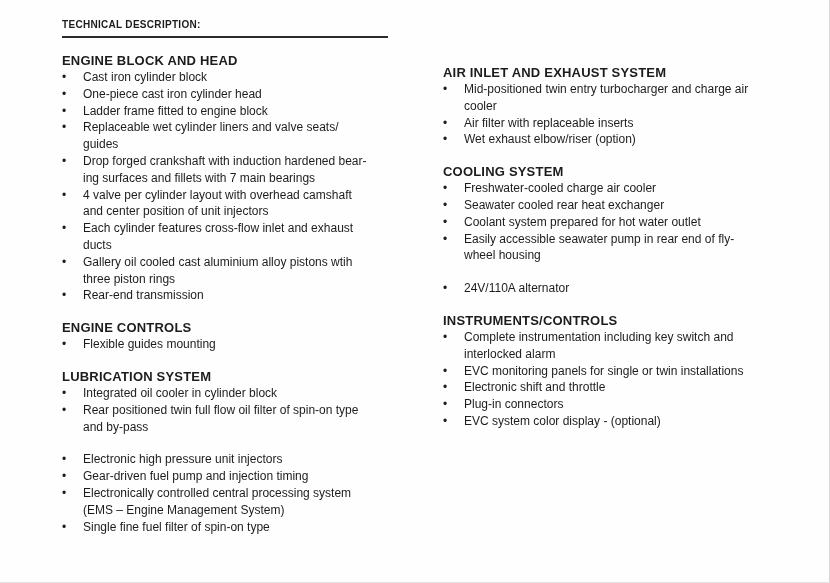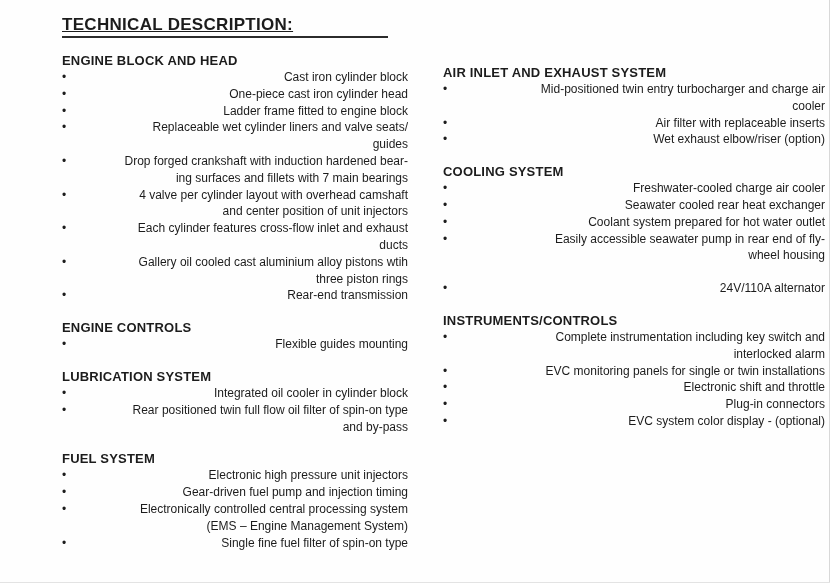--- a/index.html
+++ b/index.html
@@ -31,26 +31,25 @@
     background: #e3e3e3;
   }
   .col {
     position: absolute;
     top: 0;
   }
   .col-left  { left: 62px;  width: 346px; top: 17px; }
   .col-right { left: 443px; width: 382px; top: 65px; }
 
   .doc-title {
-    font-size: 17px;
+    font-size: 10px;
     font-weight: bold;
     letter-spacing: 0.3px;
     line-height: 16px;
     white-space: nowrap;
-    text-decoration: underline;
   }
   .title-underline {
     width: 326px;
     height: 2px;
     background: #2b2b2b;
     margin-top: 3px;
   }
   .section { margin-top: 16px; }
   .section.first-left { margin-top: 15px; }
   .section.first-right { margin-top: 0; }
@@ -74,21 +73,20 @@
     line-height: 16.8px;
   }
   .bullet-dot {
     flex: 0 0 21px;
     font-size: 12px;
     line-height: 16.8px;
   }
   .bullet-text {
     flex: 1 1 auto;
     white-space: pre-line;
-    text-align: right;
   }
 </style>
 </head>
 <body>
 
 <div class="page">
   <div class="col col-left">
     <div class="doc-title">TECHNICAL DESCRIPTION:</div>
     <div class="title-underline"></div>
     <div>
@@ -155,21 +153,20 @@
               <span class="bullet-text">Integrated oil cooler in cylinder block</span>
             </li>
             <li>
               <span class="bullet-dot">•</span>
               <span class="bullet-text">Rear positioned twin full flow oil filter of spin-on type
 and by-pass</span>
             </li>
           </ul>
         </div>
         <div class="section">
-          <div class="section-heading">FUEL SYSTEM</div>
           <ul class="bullets">
             <li>
               <span class="bullet-dot">•</span>
               <span class="bullet-text">Electronic high pressure unit injectors</span>
             </li>
             <li>
               <span class="bullet-dot">•</span>
               <span class="bullet-text">Gear-driven fuel pump and injection timing</span>
             </li>
             <li>

